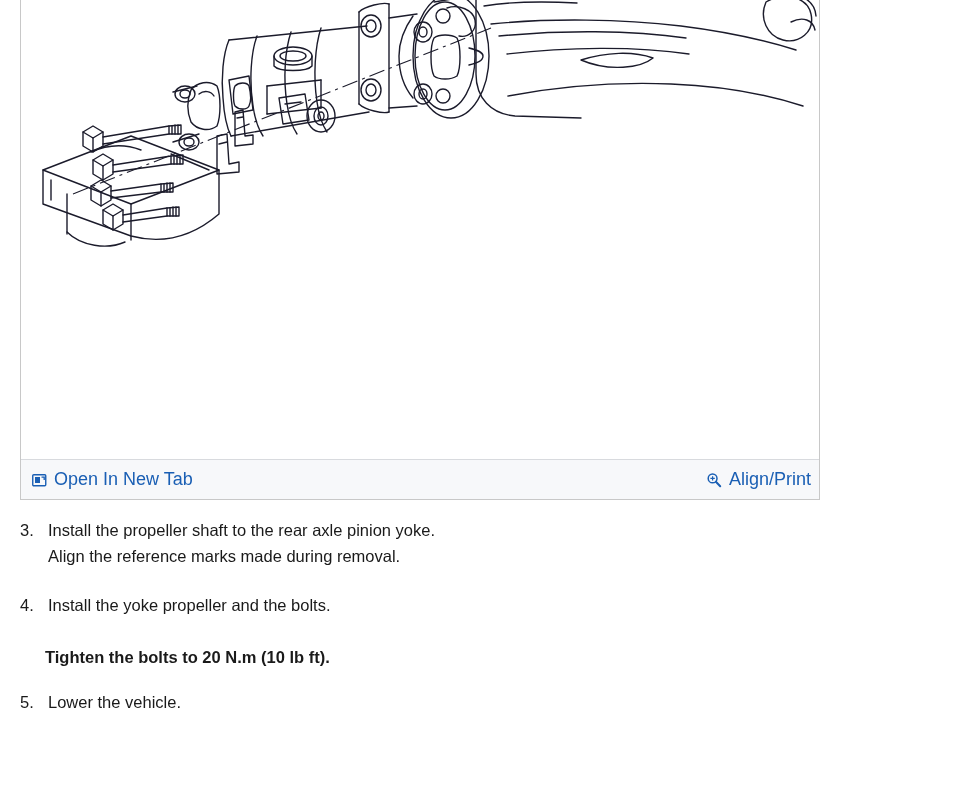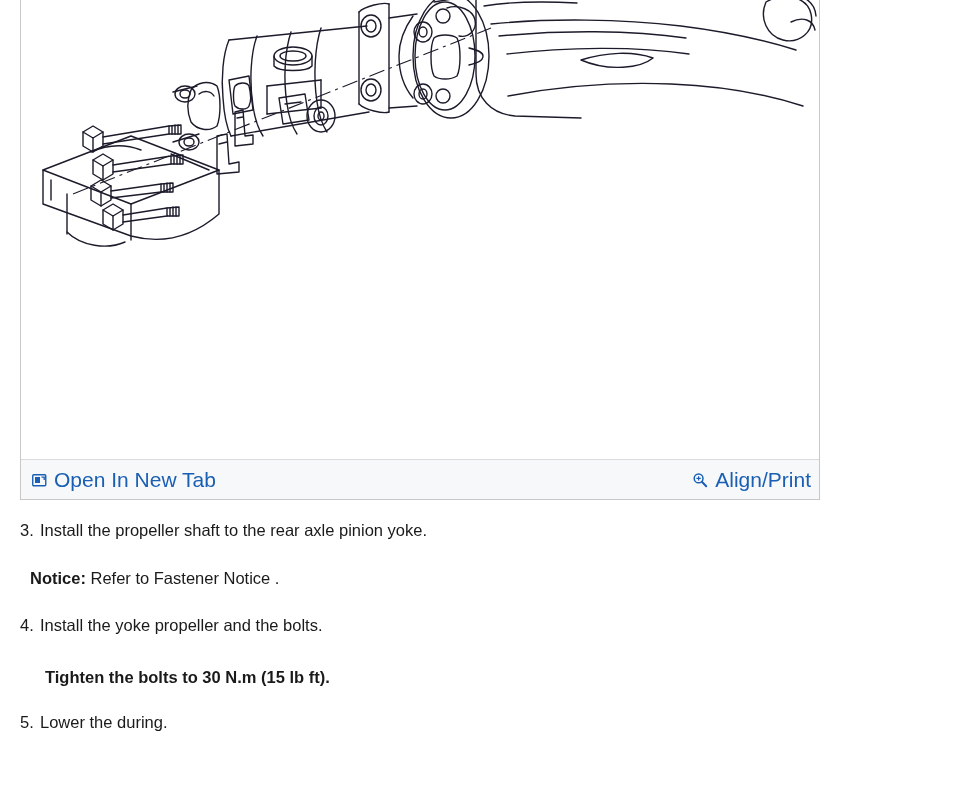--- a/index.html
+++ b/index.html
@@ -56,21 +56,21 @@
     justify-content: space-between;
     padding: 0 8px 0 10px;
     box-sizing: border-box;
   }
 
   .toolbar-link {
     display: flex;
     align-items: center;
     gap: 7px;
     color: #1a5fb4;
-    font-size: 21px;
+    font-size: 18px;
     cursor: pointer;
     white-space: nowrap;
   }
 
   .toolbar-link .glyph {
     display: inline-flex;
     align-items: center;
     justify-content: center;
     width: 16px;
     height: 16px;
@@ -93,20 +93,21 @@
     align-items: flex-start;
     margin-bottom: 2px;
   }
   .step-num {
     width: 20px;
     flex: 0 0 20px;
     text-align: left;
   }
   .step-text {
     flex: 1 1 auto;
+    margin-left: 8px;
   }
   .step-sub {
     display: block;
   }
 
   .notice-line {
     margin: 22px 0 0 10px;
   }
   .notice-label {
     font-weight: bold;
@@ -279,37 +280,34 @@
 
   </div>
 </div>
 
 <div id="steps">
 
   <div class="step">
     <span class="step-num">3.</span>
     <span class="step-text">
       <span>Install the propeller shaft to the rear axle pinion yoke.</span>
+      <span class="step-sub">Align the reference marks made during removal.</span>
     </span>
   </div>
 
-  <div class="notice-line">
-    <span class="notice-label">Notice:</span>
-    <span>Refer to Fastener Notice .</span>
-  </div>
 
   <div class="spacer-lg"></div>
 
   <div class="step">
     <span class="step-num">4.</span>
     <span class="step-text">Install the yoke propeller and the bolts.</span>
   </div>
 
-  <div class="torque-line">Tighten the bolts to 30 N.m (15 lb ft).</div>
+  <div class="torque-line">Tighten the bolts to 20 N.m (10 lb ft).</div>
 
   <div class="spacer-md"></div>
 
   <div class="step">
     <span class="step-num">5.</span>
-    <span class="step-text">Lower the during.</span>
+    <span class="step-text">Lower the vehicle.</span>
   </div>
 
 </div>
 
 </body></html>

